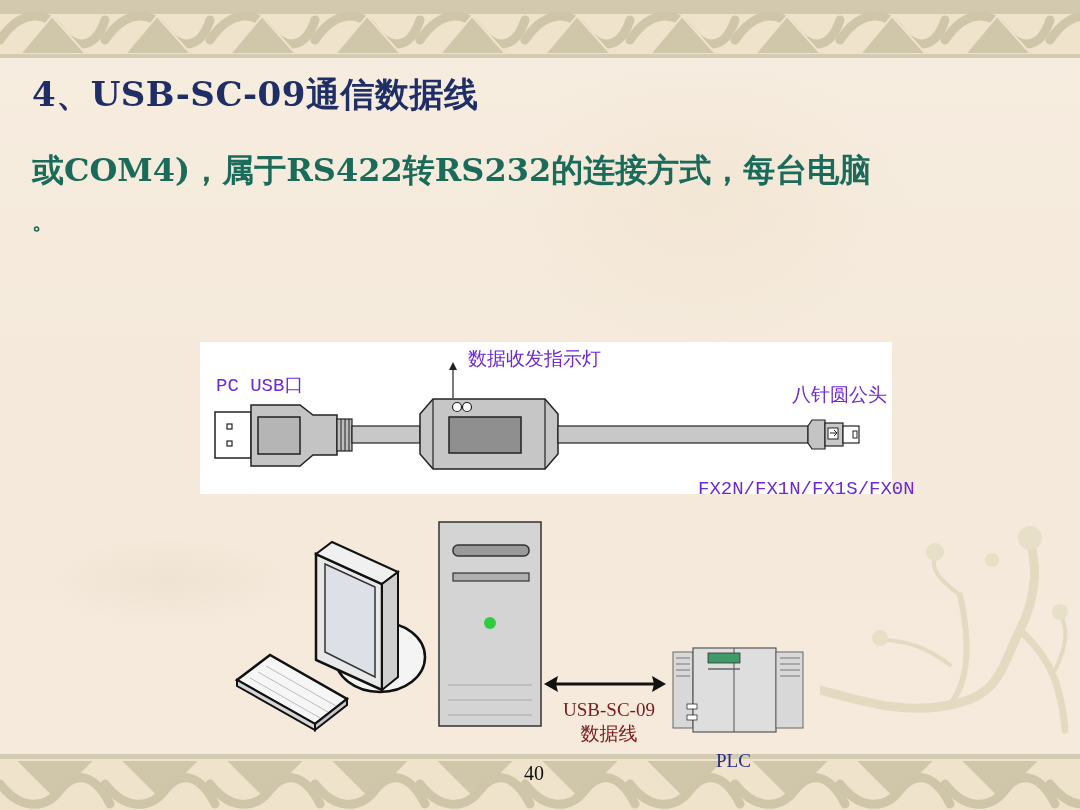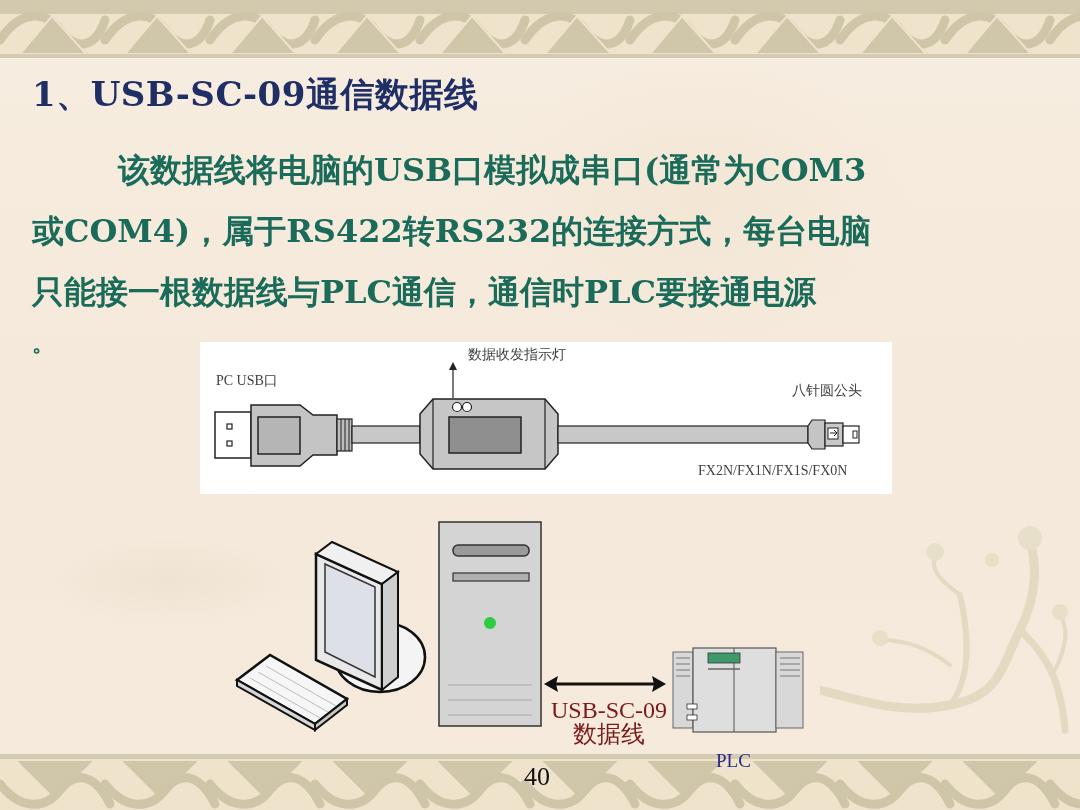--- a/index.html
+++ b/index.html
@@ -34,36 +34,36 @@
     font-size: 32px; line-height: 61px; color: #1b6b5a; font-weight: bold;
   }
   .para .line { display: block; white-space: nowrap; }
   .para .indent { padding-left: 86px; }
 
   .cable-panel {
     position: absolute; left: 200px; top: 342px; width: 692px; height: 152px;
     background: #ffffff;
   }
   .cable-panel .lbl {
-    position: absolute; font-family: Liberation Serif, serif;
-    font-size: 14px; color: #404040; white-space: nowrap;
+    position: absolute; font-family: Liberation Mono, monospace;
+    font-size: 19px; color: #6d28d9; white-space: nowrap;
   }
   .cable-panel svg { position: absolute; left: 0; top: 0; }
 
   .pc-diagram { position: absolute; left: 220px; top: 512px; width: 600px; height: 240px; }
   .link-label {
-    position: absolute; text-align: center; color: #7a1a1a; font-size: 24px; line-height: 24px;
+    position: absolute; text-align: center; color: #7a1a1a; font-size: 19px; line-height: 24px;
     font-family: "Liberation Serif", "DejaVu Serif", serif; white-space: nowrap;
   }
   .plc-label {
     position: absolute; color: #2a2a8a; font-size: 19px;
     font-family: "Liberation Serif", "DejaVu Serif", serif;
   }
   .page-num {
-    position: absolute; left: 524px; top: 762px; font-size: 26px; color: #111;
+    position: absolute; left: 524px; top: 762px; font-size: 20px; color: #111;
     font-family: "Liberation Serif", "DejaVu Serif", serif;
   }
 </style>
 </head>
 <body>
 
 <div class="bg"></div>
 
 <div class="border-top">
   <svg width="1080" height="58" viewBox="0 0 1080 58">
@@ -143,26 +143,24 @@
   </g>
   <g fill="#e8dfc8">
     <circle cx="210" cy="38" r="12"></circle>
       <circle cx="115" cy="52" r="9"></circle>
     <circle cx="60" cy="138" r="8"></circle>
       <circle cx="240" cy="112" r="8"></circle>
     <circle cx="172" cy="60" r="7"></circle>
   </g>
 </svg>
 
-<div class="title">1、USB-SC-09通信数据线</div>
+<div class="title">4、USB-SC-09通信数据线</div>
 
 <div class="para">
-  <span class="line indent">该数据线将电脑的USB口模拟成串口(通常为COM3</span>
   <span class="line">或COM4)，属于RS422转RS232的连接方式，每台电脑</span>
-  <span class="line">只能接一根数据线与PLC通信，通信时PLC要接通电源</span>
   <span class="line" style="font-size:22px; line-height:40px;">。</span>
 </div>
 
 <div class="cable-panel">
   <svg width="692" height="152" viewBox="0 0 692 152">
 
     <rect x="15" y="70" width="36" height="46" fill="#fff" stroke="#222" stroke-width="1.5"></rect>
     <rect x="27" y="82" width="5" height="5" fill="#fff" stroke="#222" stroke-width="1.2"></rect>
     <rect x="27" y="99" width="5" height="5" fill="#fff" stroke="#222" stroke-width="1.2"></rect>
 
@@ -191,21 +189,21 @@
     <path d="M608 84 L612 78 L625 78 L625 107 L612 107 L608 101 Z" fill="#c4c4c4" stroke="#222" stroke-width="1.2"></path>
     <rect x="625" y="81" width="18" height="23" fill="#c8c8c8" stroke="#222" stroke-width="1.2"></rect>
     <rect x="628" y="86" width="10" height="11" fill="#fff" stroke="#222" stroke-width="1"></rect>
     <path d="M630 91 L636 91 M634 88 L637 91 L634 94" stroke="#222" fill="none" stroke-width="1"></path>
     <rect x="643" y="84" width="16" height="17" fill="#fff" stroke="#222" stroke-width="1.2"></rect>
     <rect x="653" y="89" width="4" height="7" fill="#fff" stroke="#222" stroke-width="1"></rect>
   </svg>
   <span class="lbl" style="left:16px; top:30px;">PC USB口</span>
   <span class="lbl" style="left:268px; top:4px;">数据收发指示灯</span>
   <span class="lbl" style="left:592px; top:40px;text-align:center;">八针圆公头</span>
-  <span class="lbl" style="left:498px; top:121px;text-align:center;">FX2N/FX1N/FX1S/FX0N</span>
+  <span class="lbl" style="left:498px; top:136px;text-align:center;">FX2N/FX1N/FX1S/FX0N</span>
 </div>
 
 <div class="pc-diagram">
   <svg width="600" height="240" viewBox="0 0 600 240">
 
     <g>
       <ellipse cx="160" cy="145" rx="45" ry="35" fill="#f4f4f4" stroke="#111" stroke-width="2.5"></ellipse>
       <path d="M96 42 L162 72 L162 178 L96 148 Z" fill="#e8e8e8" stroke="#111" stroke-width="2.5"></path>
       <path d="M96 42 L112 30 L178 60 L162 72 Z" fill="#f0f0f0" stroke="#111" stroke-width="2"></path>
       <path d="M162 72 L178 60 L178 165 L162 178 Z" fill="#cfcfcf" stroke="#111" stroke-width="2"></path>

